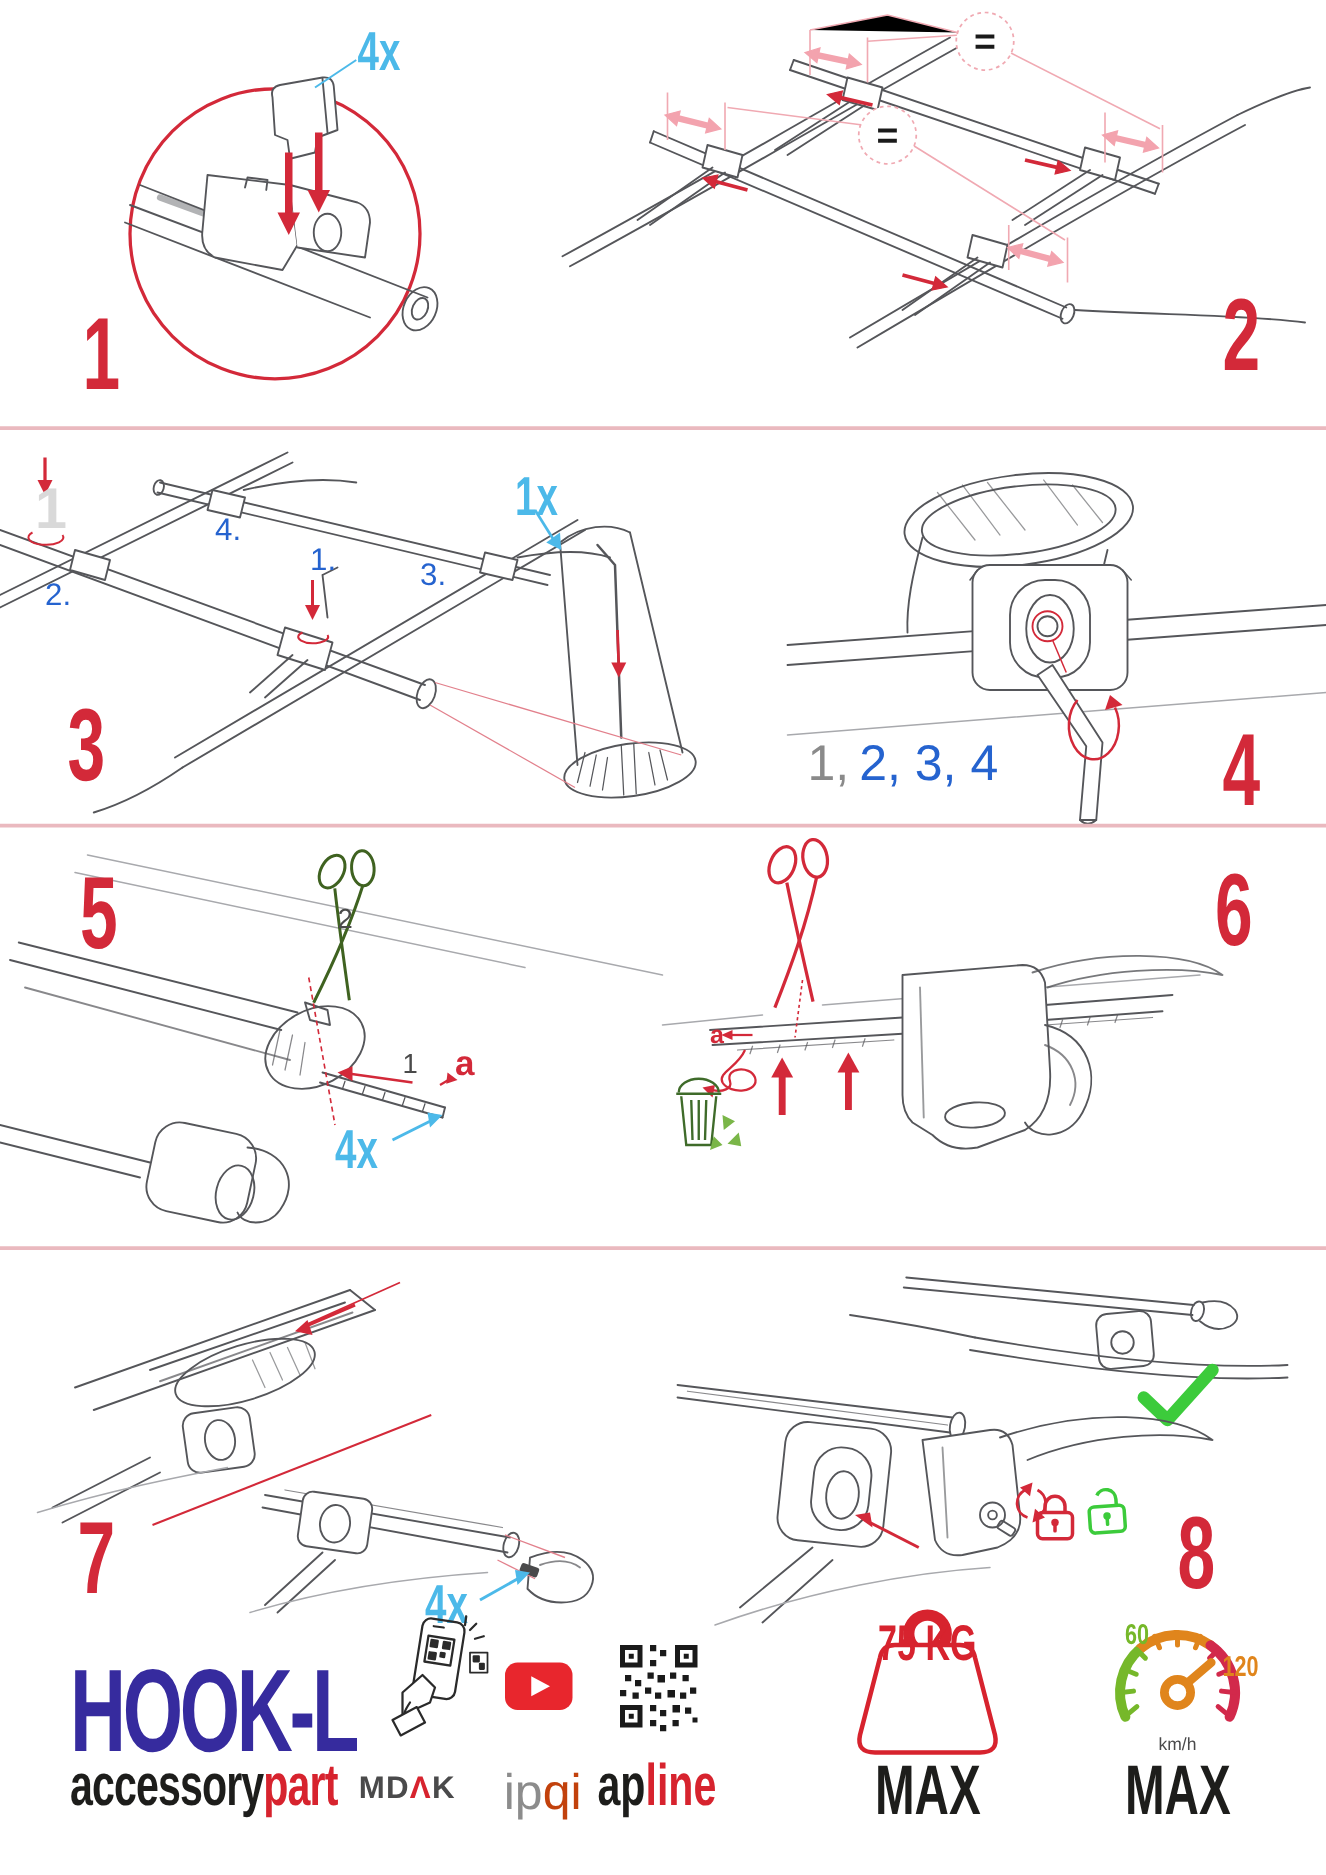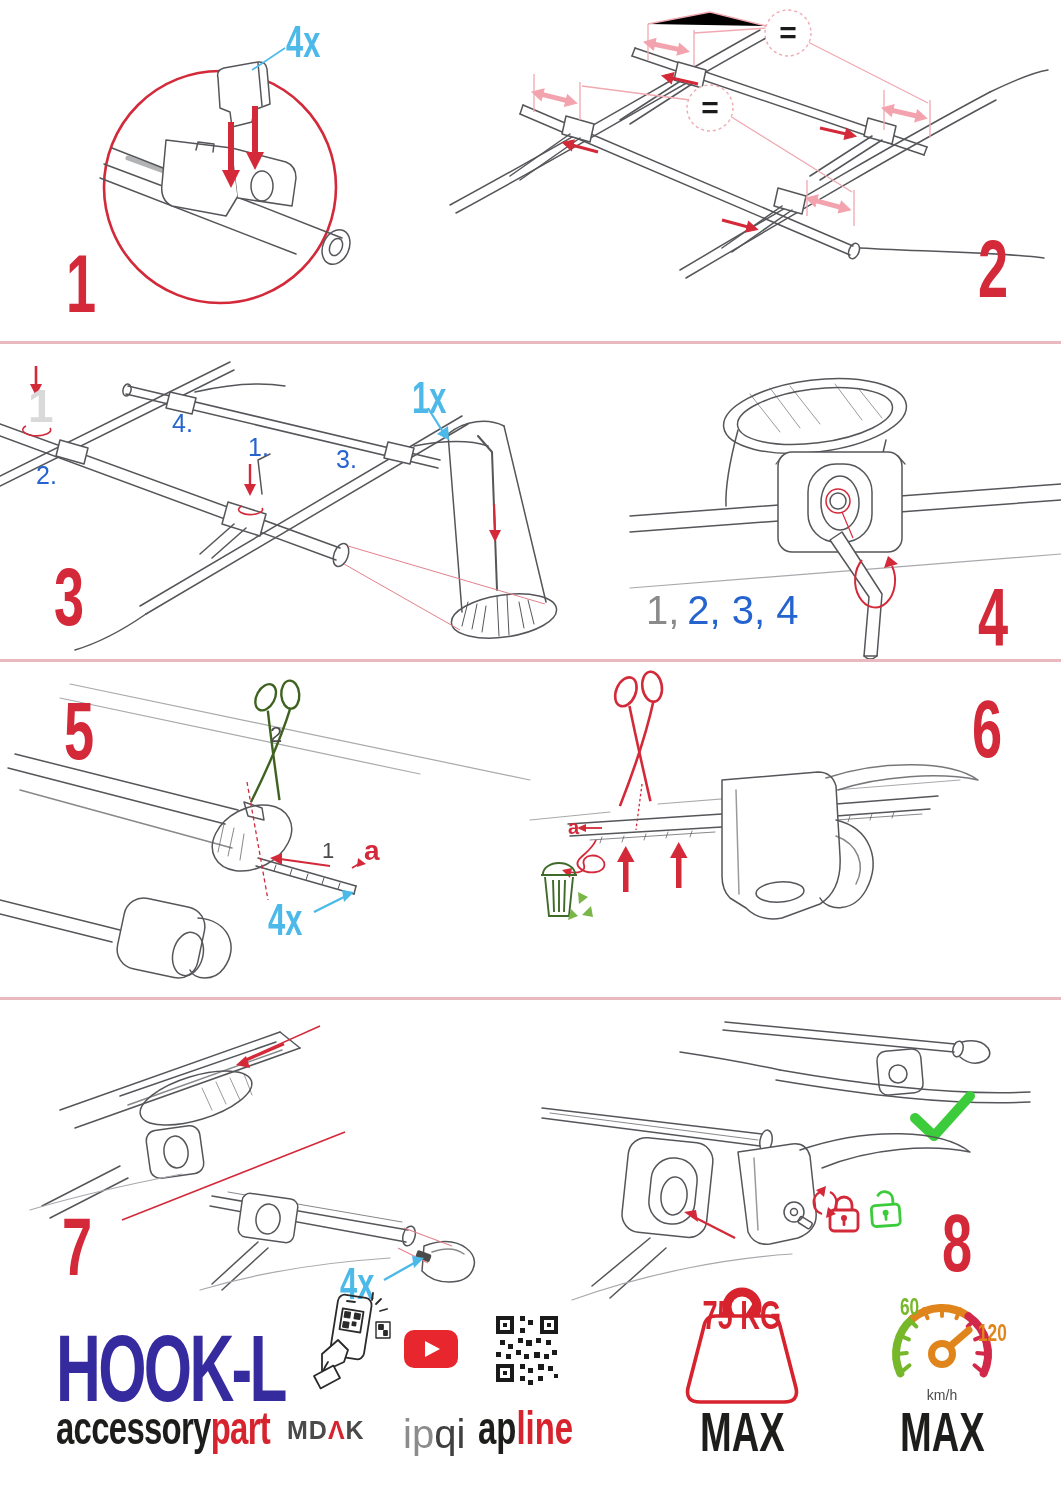--- a/index.html
+++ b/index.html
@@ -27,21 +27,21 @@
   .anno-red-sm{font-size:20px;font-weight:bold;fill:#d32939;font-family:"Liberation Sans",sans-serif;}
   
   .product{position:absolute;color:#362b9e;font-weight:bold;font-size:94px;line-height:1;
            display:inline-block;transform:scaleX(.66);transform-origin:0 0;letter-spacing:-4px;}
   .brand{position:absolute;font-weight:bold;font-size:47px;line-height:1;
          display:inline-block;transform:scaleX(.7);transform-origin:0 0;letter-spacing:-1px;}
   .brand .b1{color:#1d1d1b;} .brand .b2{color:#d7232e;}
   .mdak{position:absolute;font-weight:bold;font-size:25px;line-height:1;color:#4a4a4b;letter-spacing:1px;}
   .mdak .lam{color:#d7232e;}
   .ipqi{position:absolute;font-size:40px;line-height:1;color:#8c8c8c;}
-  .ipqi .q{color:#404040;}
+  .ipqi .q{color:#c2410c;}
   .apline{position:absolute;font-weight:bold;font-size:47px;line-height:1;
           display:inline-block;transform:scaleX(.7);transform-origin:0 0;}
   .apline .a1{color:#1d1d1b;} .apline .a2{color:#d7232e;}
   .loadval{position:absolute;width:140px;text-align:center;color:#d7232e;font-weight:bold;font-size:40px;line-height:1;}
   .loadval>span,.maxlab>span{display:inline-block;transform:scaleX(.68);transform-origin:center top;}
   .maxlab{position:absolute;width:140px;text-align:center;color:#1d1d1b;font-weight:bold;font-size:56px;line-height:1;}
   .splow{position:absolute;color:#76b82a;font-weight:bold;font-size:23px;line-height:1;transform:scaleX(.75);transform-origin:0 0;}
   .sphigh{position:absolute;color:#e0851c;font-weight:bold;font-size:23px;line-height:1;transform:scaleX(.75);transform-origin:0 0;}
   .spunit{position:absolute;width:140px;text-align:center;color:#4a4a4b;font-size:14px;line-height:1;}
 </style>

